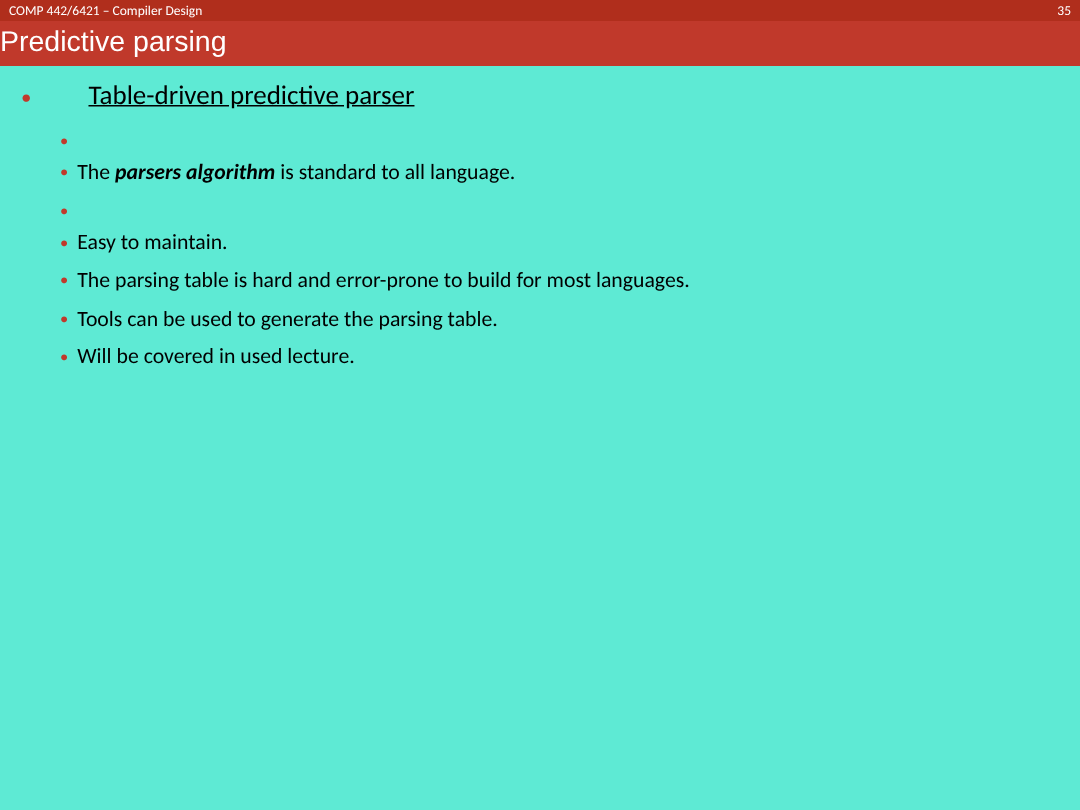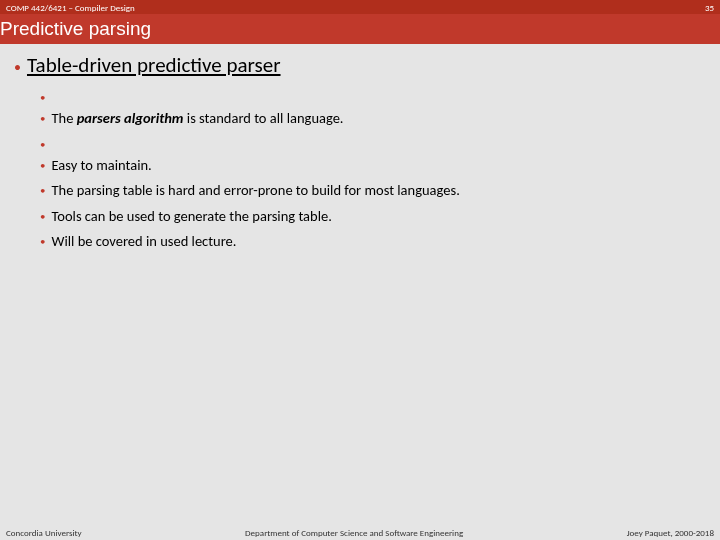--- a/index.html
+++ b/index.html
@@ -1,23 +1,23 @@
 <!DOCTYPE html>
 <html><head>
 <meta charset="utf-8">
 <style>
   * { margin: 0; padding: 0; box-sizing: border-box; }
   html, body { width: 720px; height: 540px; font-family: "Segoe UI", Calibri, Arial, sans-serif; background: #fff; overflow: hidden; }
-  .slide { position: relative; width: 720px; height: 540px; background: #e5e5e5; }
+  .slide { position: relative; width: 720px; height: 540px; background: #5eead4; }
   .topbar { position: absolute; top: 0; left: 0; right: 0; height: 14px; background: #b02e1c; color: #fff; display: flex; justify-content: space-between; align-items: center; padding: 0 6px; font-size: 9px; }
   .titlebar { position: absolute; top: 14px; left: 0; right: 0; height: 30px; background: #c0392b; color: #fff; display: flex; align-items: center; font-size: 19px; font-weight: 300; font-family: "Segoe UI Light", "Segoe UI", Arial, sans-serif; }
   .content { position: absolute; top: 52px; left: 14px; right: 14px; }
   .heading-row { display: flex; align-items: baseline; margin-bottom: 10px; }
   .bullet-dot { color: #c0392b; font-size: 14px; margin-right: 6px; line-height: 1; }
-  .heading { font-size: 21px; font-weight: 400; text-decoration: underline; color: #000; }
+  .heading { font-size: 18px; font-weight: 400; text-decoration: underline; color: #000; margin-left: 32px; }
   .sub-list { margin-left: 26px; }
   .sub-item { display: flex; align-items: flex-start; margin-bottom: 6px; }
   .sub-bullet { color: #c0392b; font-size: 11px; margin-right: 6px; margin-top: 4px; line-height: 1; }
   .sub-text { font-size: 14.5px; color: #000; line-height: 1.35; font-weight: 400; }
   .sub-text b { font-style: italic; font-weight: 700; }
   .footer { position: absolute; bottom: 0; left: 0; right: 0; height: 16px; display: flex; justify-content: space-between; align-items: center; padding: 0 6px; font-size: 9px; color: #333; }
 </style>
 </head>
 <body>
 
@@ -60,19 +60,14 @@
         <span class="sub-bullet">•</span>
         <span class="sub-text"><span>Tools can be used to generate the parsing table.</span></span>
       </div>
       <div class="sub-item">
         <span class="sub-bullet">•</span>
         <span class="sub-text"><span>Will be covered in used lecture.</span></span>
       </div>
     </div>
   </div>
 
-  <div class="footer">
-    <span>Concordia University</span>
-    <span>Department of Computer Science and Software Engineering</span>
-    <span>Joey Paquet, 2000-2018</span>
-  </div>
 
 </div>
 
 </body></html>

